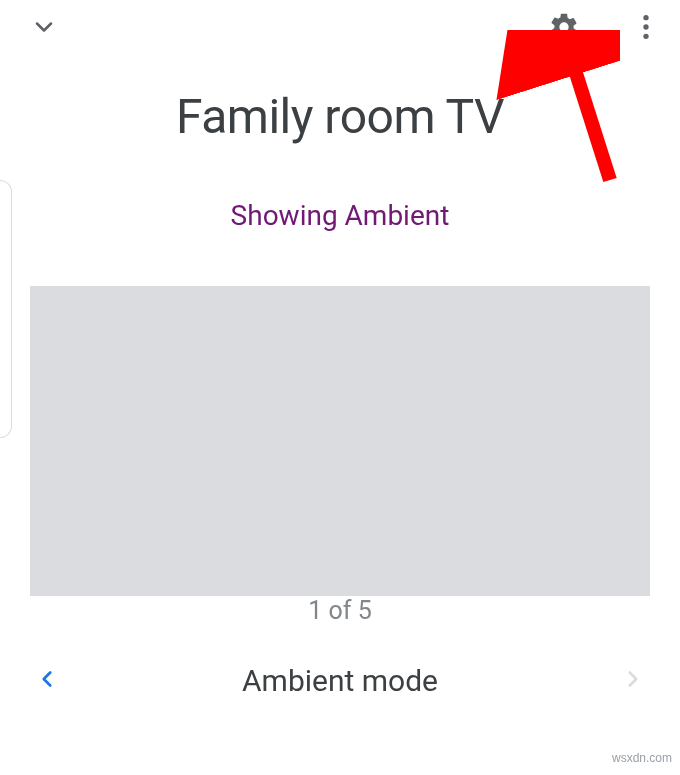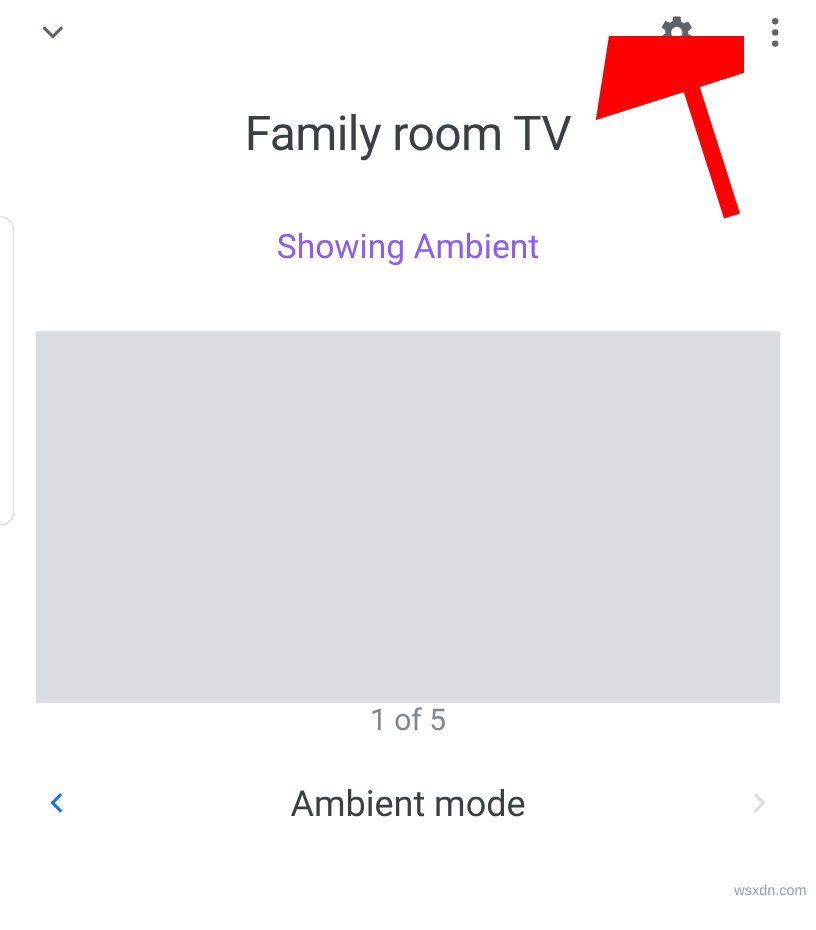--- a/index.html
+++ b/index.html
@@ -17,31 +17,31 @@
       justify-content: space-between;
       padding: 8px 18px 0 30px;
       height: 50px;
     }
     .back-icon svg { width: 28px; height: 28px; }
     .right-icons { display: flex; align-items: center; gap: 50px; }
     .gear-icon svg { width: 32px; height: 32px; }
     .menu-icon svg { width: 32px; height: 32px; }
     .title {
       text-align: center;
-      font-size: 40px;
+      font-size: 48px;
       font-weight: 400;
       color: #3c4043;
       margin-top: 38px;
       letter-spacing: -0.5px;
     }
     .subtitle {
       text-align: center;
       font-size: 28px;
       font-weight: 400;
-      color: #8b5cf6;
+      color: #701a75;
       margin-top: 54px;
     }
     .preview {
       margin: 54px 30px 0 30px;
       height: 310px;
       background: #dadce0;
     }
     .pager {
       text-align: center;
       font-size: 25px;
@@ -76,21 +76,21 @@
     }
     .arrow-annotation {
       position: absolute;
       left: 480px;
       top: 30px;
       pointer-events: none;
     }
     .watermark {
       position: absolute;
       right: 8px;
-      bottom: 26px;
+      bottom: 10px;
       font-size: 12px;
       color: #9aa0a6;
       font-family: Arial, sans-serif;
     }
   </style>
 </head>
 <body>
 
 <div class="side-nub"></div>
 

